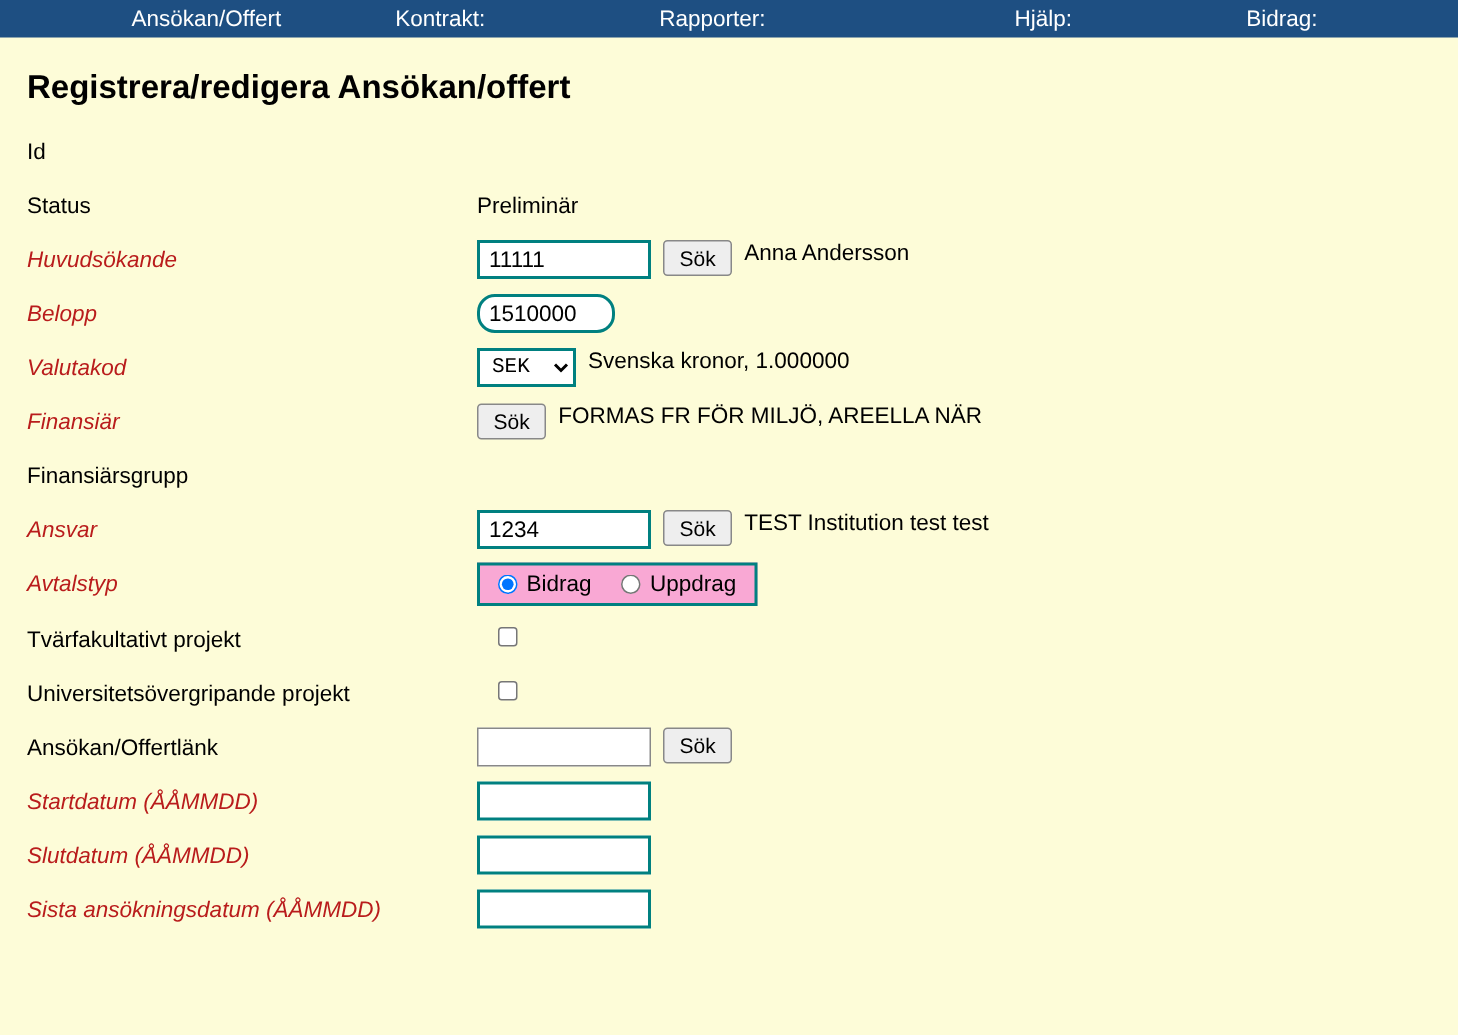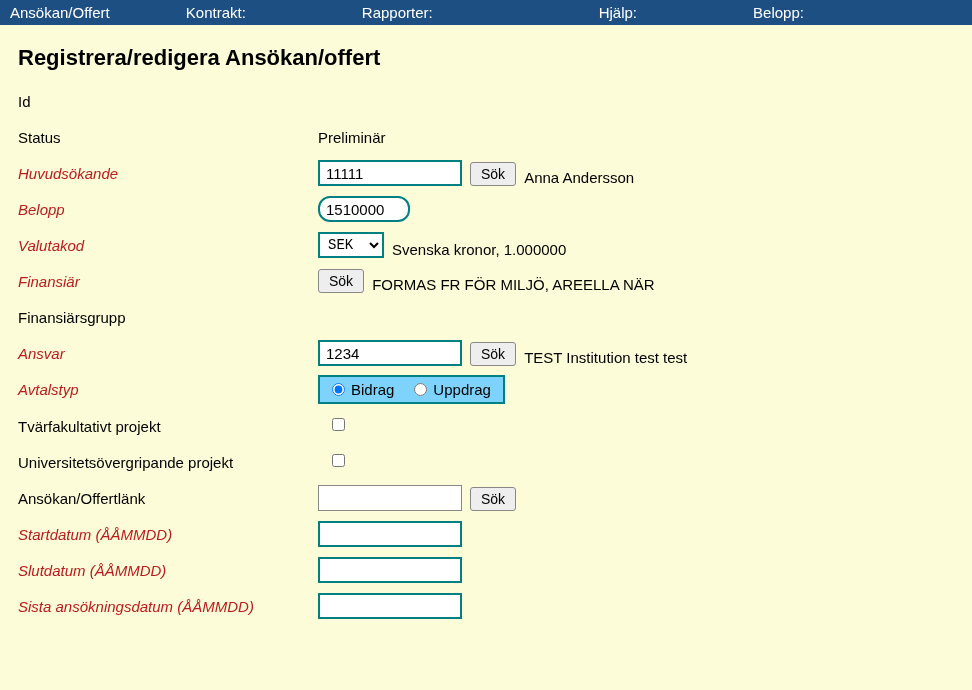--- a/index.html
+++ b/index.html
@@ -11,20 +11,21 @@
       width: 972px;
       height: 690px;
       overflow: hidden;
     }
     .navbar {
       background: #1e4f82;
       color: #fff;
       display: flex;
       padding: 4px 0;
       font-size: 15px;
+      justify-content: center;
     }
     .navbar .nav-item {
       padding: 0 16px;
       cursor: pointer;
     }
     .navbar .nav-item:nth-child(1) { flex: 0 0 auto; padding-left: 10px; padding-right: 60px; }
     .navbar .nav-item:nth-child(2) { flex: 0 0 auto; padding-right: 100px; }
     .navbar .nav-item:nth-child(3) { flex: 0 0 auto; padding-right: 150px; }
     .navbar .nav-item:nth-child(4) { flex: 0 0 auto; padding-right: 100px; }
     .navbar .nav-item:nth-child(5) { flex: 0 0 auto; }
@@ -50,41 +51,41 @@
     }
     .form-label.teal {
       color: #b91c1c;
       font-style: italic;
     }
     .form-label.black {
       color: #000;
     }
     .form-value {
       display: flex;
-      align-items: flex-end;
+      align-items: flex-start;
       gap: 8px;
       flex: 1;
     }
     .form-value .static-text {
       color: #000;
       font-size: 15px;
     }
     input[type="text"] {
       border: 2px solid #008080;
       background: #fff;
       padding: 2px 6px;
       font-size: 15px;
       height: 26px;
       font-family: inherit;
     }
     input.plain {
       border: 1px solid #888;
       background: #fff;
     }
-    input.w-small { width: 144px; }
+    input.w-small { width: 116px; }
     input.w-med { width: 92px; border-radius: 12px; }
     input.w-proj { width: 393px; }
     input.w-fin { width: 285px; }
     select {
       border: 2px solid #008080;
       background: #fff;
       padding: 2px 4px;
       font-size: 14px;
       height: 26px;
       font-family: Liberation Mono, monospace;
@@ -99,21 +100,21 @@
       font-size: 14px;
       cursor: pointer;
       font-family: inherit;
     }
     .radio-group {
       border: 2px solid #008080;
       display: inline-flex;
       align-items: center;
       padding: 4px 12px;
       gap: 20px;
-      background: #7dd3fc;
+      background: #f9a8d4;
     }
     .radio-group label {
       display: flex;
       align-items: center;
       gap: 6px;
       font-size: 15px;
     }
     .radio-group input[type="radio"] {
       margin: 0;
     }
@@ -122,21 +123,21 @@
     }
   </style>
 </head>
 <body>
 
 <div class="navbar">
   <div class="nav-item">Ansökan/Offert</div>
   <div class="nav-item">Kontrakt:</div>
   <div class="nav-item">Rapporter:</div>
   <div class="nav-item">Hjälp:</div>
-  <div class="nav-item">Belopp:</div>
+  <div class="nav-item">Bidrag:</div>
 </div>
 
 <div class="content">
   <h1 class="page-title">Registrera/redigera Ansökan/offert</h1>
 
   <div class="form-row">
     <div class="form-label black">Id</div>
   </div>
 
   <div class="form-row">

